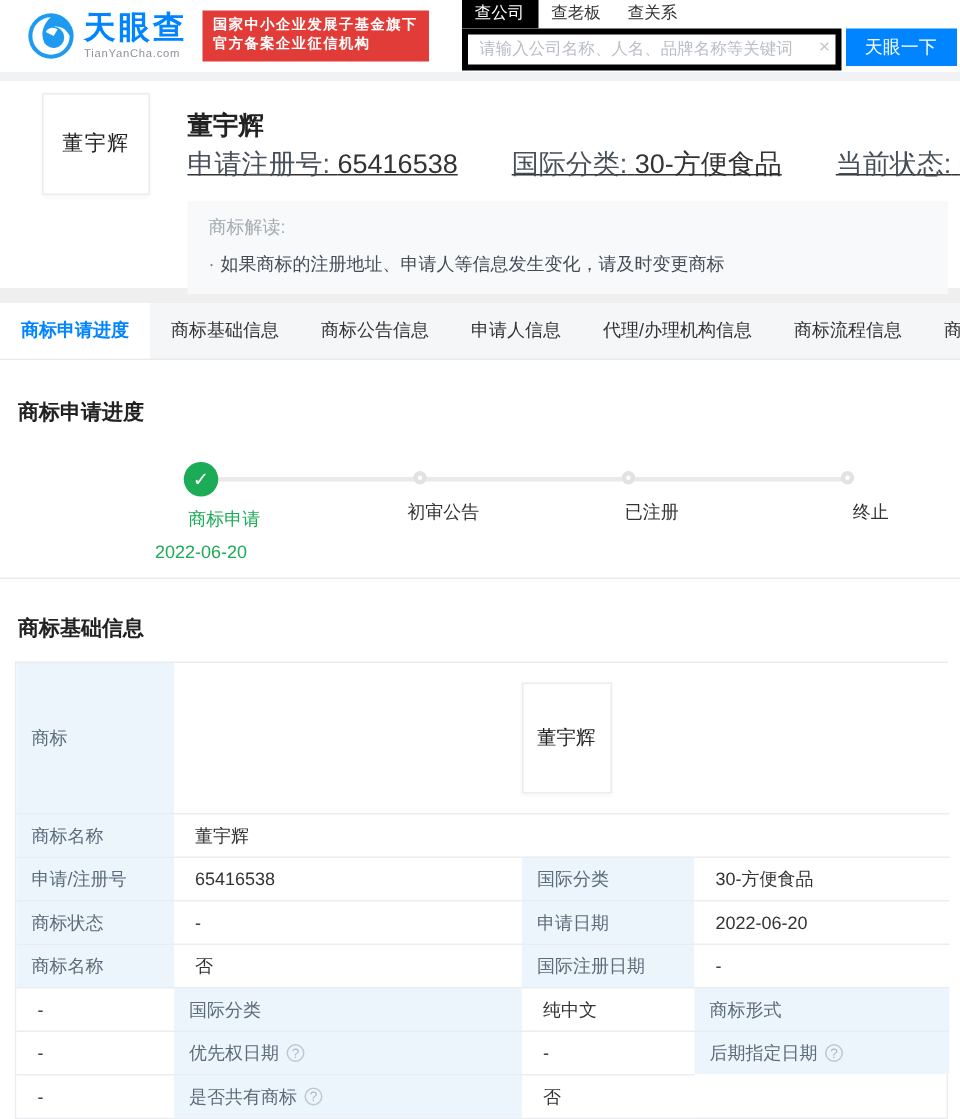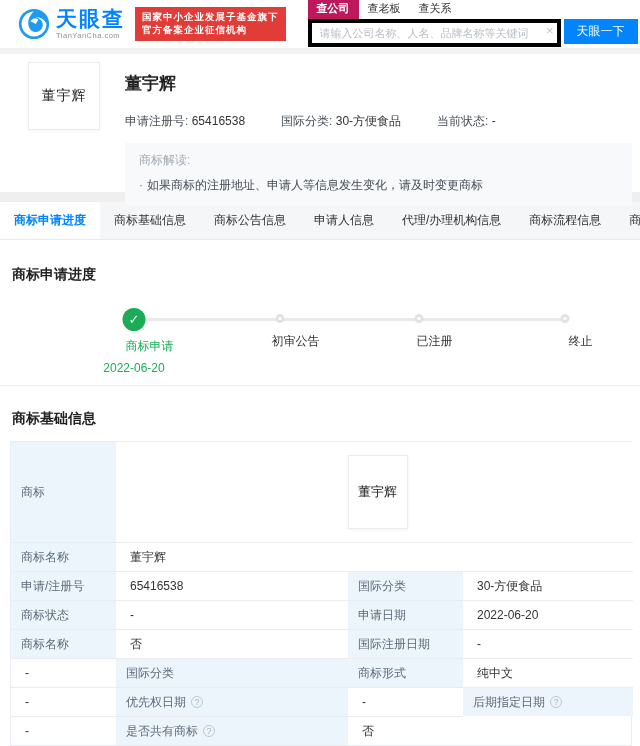--- a/index.html
+++ b/index.html
@@ -11,21 +11,21 @@
   .logo { display:flex; align-items:center; cursor:pointer; }
   .logo svg { width:32px; height:32px; }
   .logo-text { margin-left:6px; line-height:1; }
   .logo-brand { font-size:21px; font-weight:700; color:#0084ff; letter-spacing:2px; }
   .logo-domain { font-size:7.5px; color:#8a9099; margin-top:3px; letter-spacing:.5px; }
   .badge { margin-left:10px; background:#e23c39; color:#fff; padding:4px 7px; line-height:1.35;
     font-size:9.5px; font-weight:700; letter-spacing:1px; }
   .search { margin-left:22px; width:330px; }
   .search-tabs { display:flex; align-items:flex-end; height:17px; font-size:11px; }
   .stab { padding:2px 9px 3px; cursor:pointer; color:#333; }
-  .stab.active { background:#be185d; color:#fff;font-weight:bold; }
+  .stab.active { background:#000000; color:#fff; }
   .search-row { display:flex; }
   .input-wrap { position:relative; flex:1; }
   .input-wrap input { width:100%; height:28px; border:4px solid #000000; outline:none;
     font-size:11px; padding:0 22px 0 8px; color:#333;
     font-family:"Liberation Sans","DejaVu Sans",sans-serif; }
   .input-wrap input::placeholder { color:#b8bec6; }
   .clear { position:absolute; right:7px; top:4px; color:#c3c9cf; font-size:13px; cursor:pointer; line-height:1.2; }
   .search-btn { width:74px; height:25px; margin-left:3px; background:#0084ff; border:none; color:#fff;
     font-size:12px; cursor:pointer; font-family:"Liberation Sans","DejaVu Sans",sans-serif; }
 
@@ -33,21 +33,21 @@
   .band2 { height:10px; background:#efefef; }
 
   
   .summary { position:relative; height:138px; padding:8px 8px 0 28px; background:#fff; }
   .mark-thumb { position:absolute; left:28px; top:8px; width:72px; height:68px; background:#fff;
     border:1px solid #ececec; box-shadow:0 1px 3px rgba(0,0,0,.04); display:flex; align-items:center;
     justify-content:center; font-family:"Liberation Serif","DejaVu Serif",serif; font-size:14px;
     letter-spacing:1px; color:#222; }
   .summary-body { margin-left:97px; }
   .page-title { font-size:17px; font-weight:700; color:#222; padding-top:10px; }
-  .meta { margin-top:18px; font-size:12px; color:#333; display:flex; }
+  .meta { margin-top:2px; font-size:18px; color:#333; display:flex;text-decoration:underline; }
   .meta-item { margin-right:36px; white-space:nowrap; }
   .meta-label { color:#474f58; }
   .interp { margin-top:13px; background:#f7f9fb; padding:9px 14px 11px; }
   .interp-title { font-size:12px; color:#a2aab2; }
   .interp-item { margin-top:8px; font-size:12px; color:#454c55; }
   .interp-item .dot { color:#6f7781; margin-right:4px; }
 
   
   .tabbar { height:38px; background:#f5f6f8; border-bottom:1px solid #e8eaec; display:flex; font-size:12px; }
   .tab { display:flex; align-items:center; padding:0 14px; color:#333; cursor:pointer; white-space:nowrap; }
@@ -207,23 +207,23 @@
     <div class="cell lbl">申请日期</div>
     <div class="cell val">2022-06-20</div>
 
     <div class="cell lbl">商标名称</div>
     <div class="cell val">否</div>
     <div class="cell lbl">国际注册日期</div>
     <div class="cell val">-</div>
 
     <div class="cell val">-</div>
     <div class="cell lbl">国际分类</div>
+    <div class="cell val">纯中文</div>
+
     <div class="cell lbl">商标形式</div>
-
-    <div class="cell val">纯中文</div>
     <div class="cell val">-</div>
     <div class="cell lbl">
         <span>优先权日期</span>
         <span class="help">?</span>
       </div>
     <div class="cell val">-</div>
 
     <div class="cell lbl">
         <span>后期指定日期</span>
         <span class="help">?</span>

